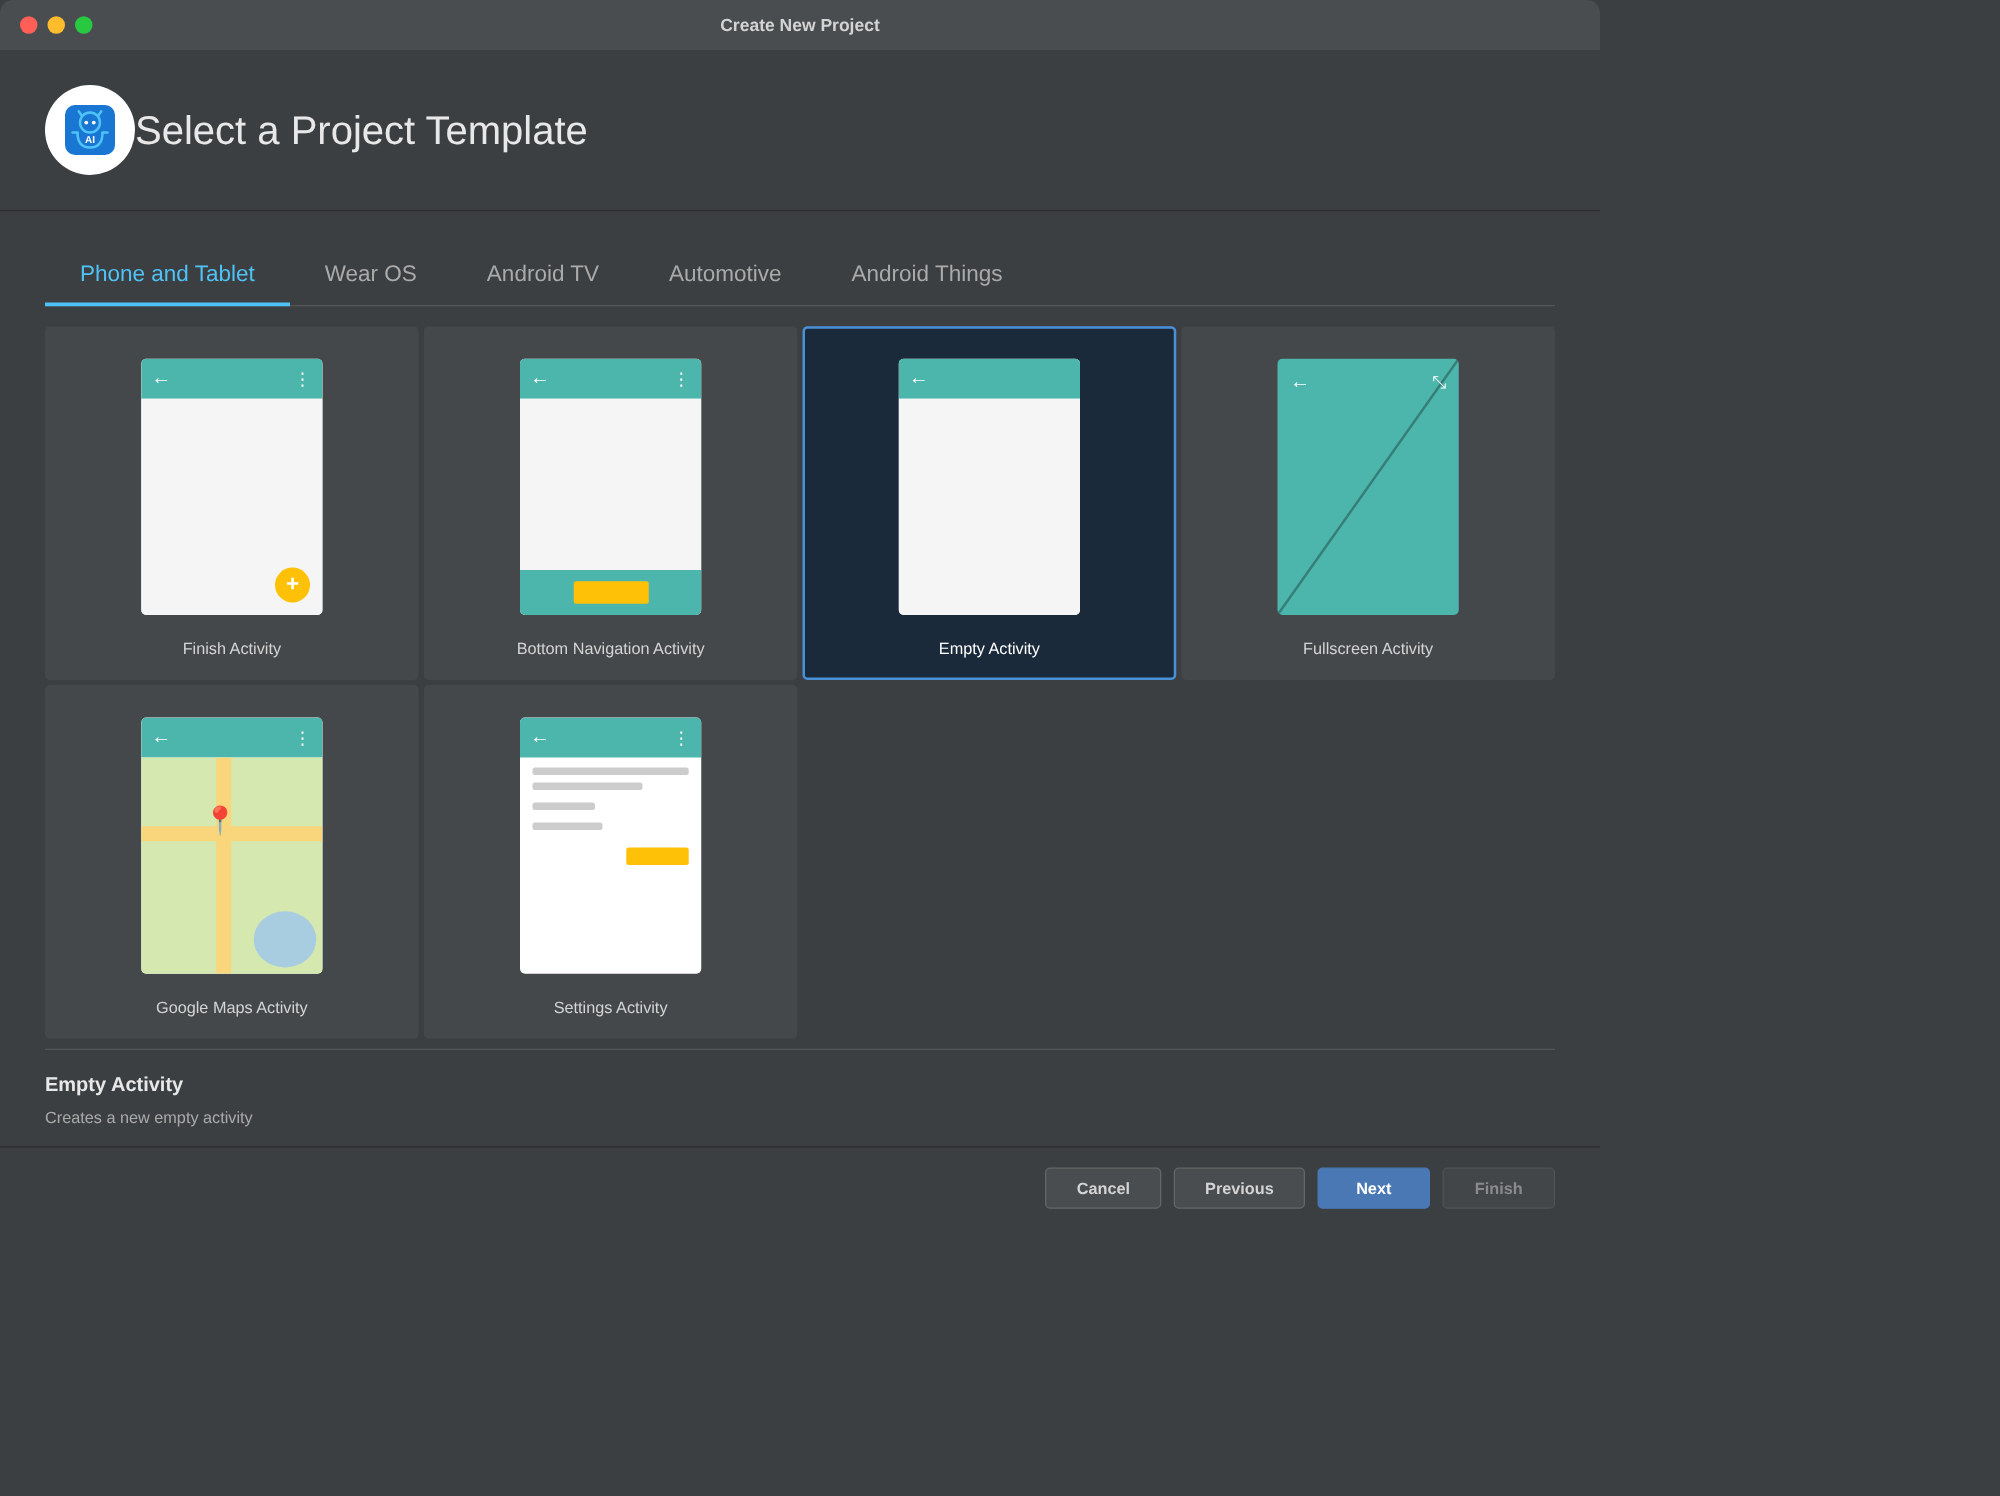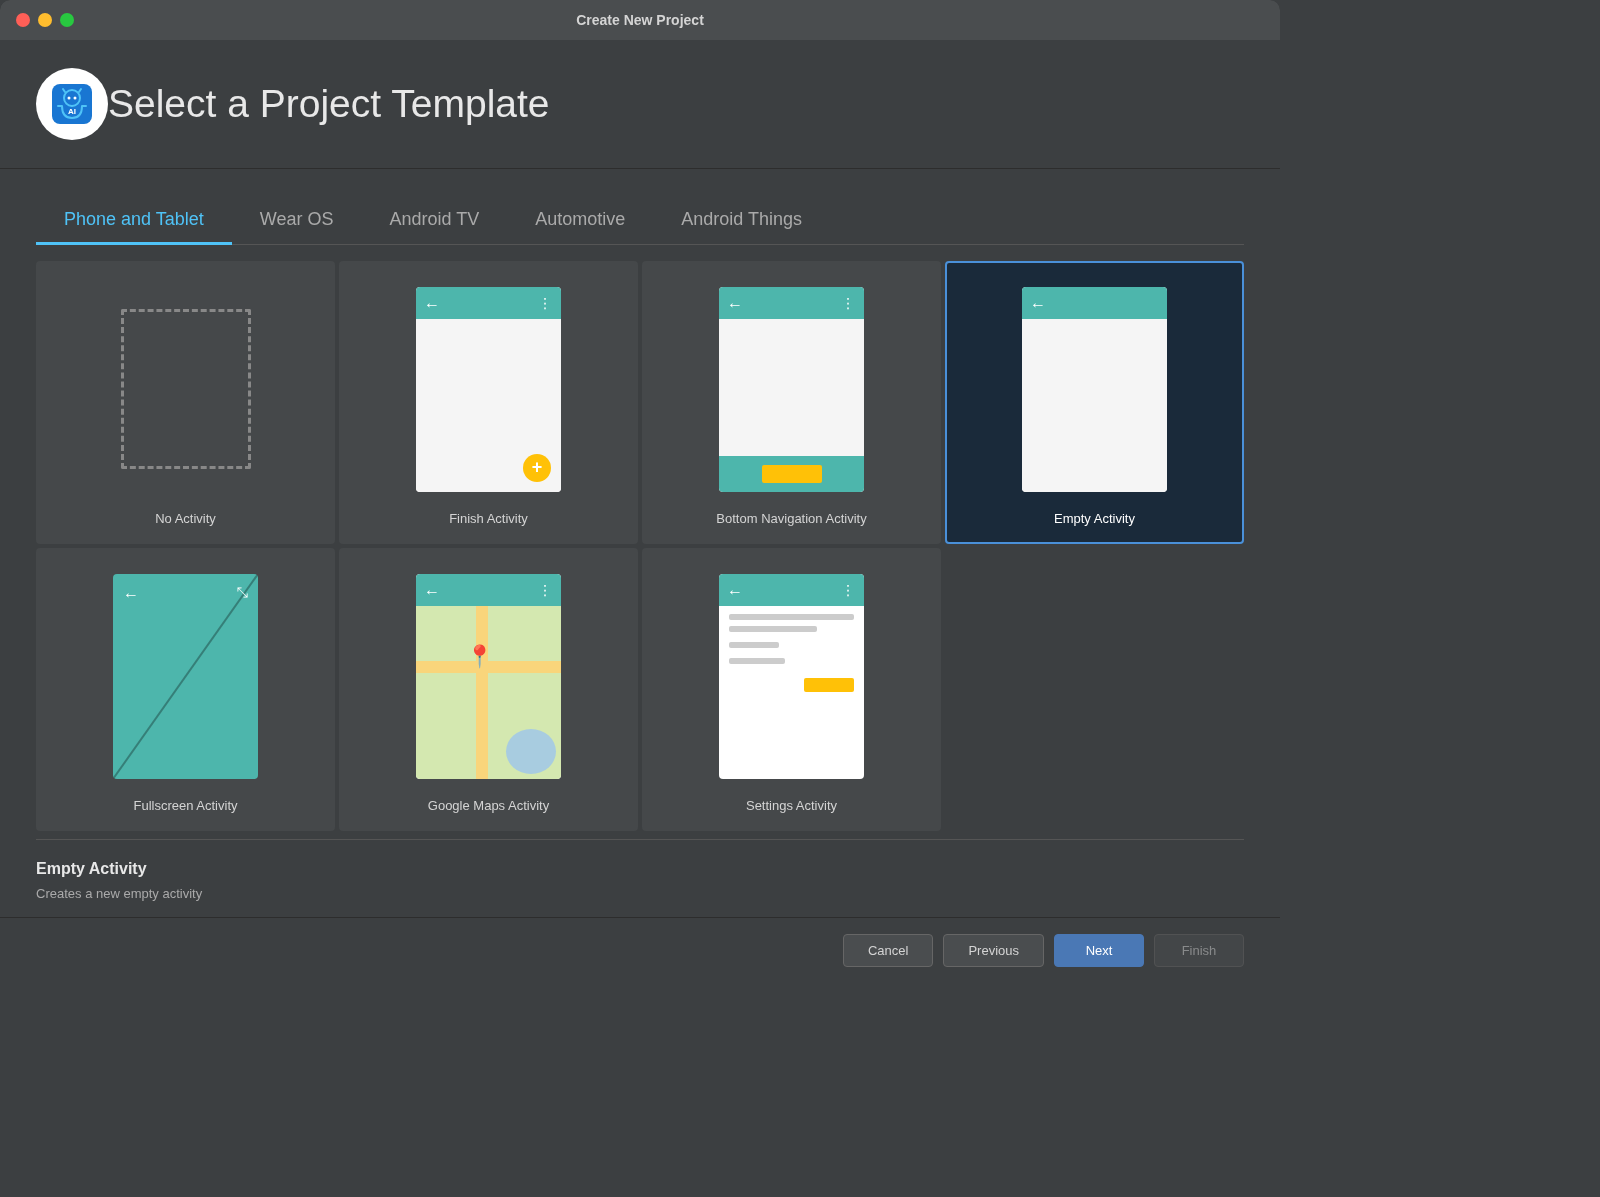--- a/index.html
+++ b/index.html
@@ -57,21 +57,21 @@
       display: flex;
       align-items: center;
       justify-content: center;
       flex-shrink: 0;
     }
     .logo-svg {
       width: 48px;
       height: 48px;
     }
     .header-title {
-      font-size: 39px;
+      font-size: 32px;
       font-weight: 300;
       color: #e8e8e8;
     }
     .main-content {
       padding: 0 36px 0 36px;
     }
     .tabs {
       display: flex;
       gap: 0;
       margin-top: 0;
@@ -365,20 +365,21 @@
     }
     .btn {
       padding: 8px 24px;
       font-size: 13px;
       border-radius: 4px;
       cursor: pointer;
       border: 1px solid #666;
       background: #4a4d4f;
       color: #d4d4d4;
       min-width: 90px;
+      font-weight: bold;
     }
     .btn-primary {
       background: #4a78b5;
       border-color: #4a78b5;
       color: white;
     }
     .btn-disabled {
       opacity: 0.5;
       cursor: not-allowed;
     }
@@ -417,26 +418,20 @@
   <div class="tabs">
     <div class="tab active">Phone and Tablet</div>
     <div class="tab">Wear OS</div>
     <div class="tab">Android TV</div>
     <div class="tab">Automotive</div>
     <div class="tab">Android Things</div>
   </div>
 
   <div class="template-grid">
 
-    <div class="template-card">
-      <div class="preview-container">
-        <div class="no-activity-preview"></div>
-      </div>
-      <span class="label">No Activity</span>
-    </div>
 
     <div class="template-card">
       <div class="preview-container">
         <div class="phone-mockup">
           <div class="phone-toolbar">
             <span class="phone-toolbar-back">←</span>
             <span class="phone-toolbar-dots">⋮</span>
           </div>
           <div class="phone-body">
             <div class="phone-fab">+</div>

